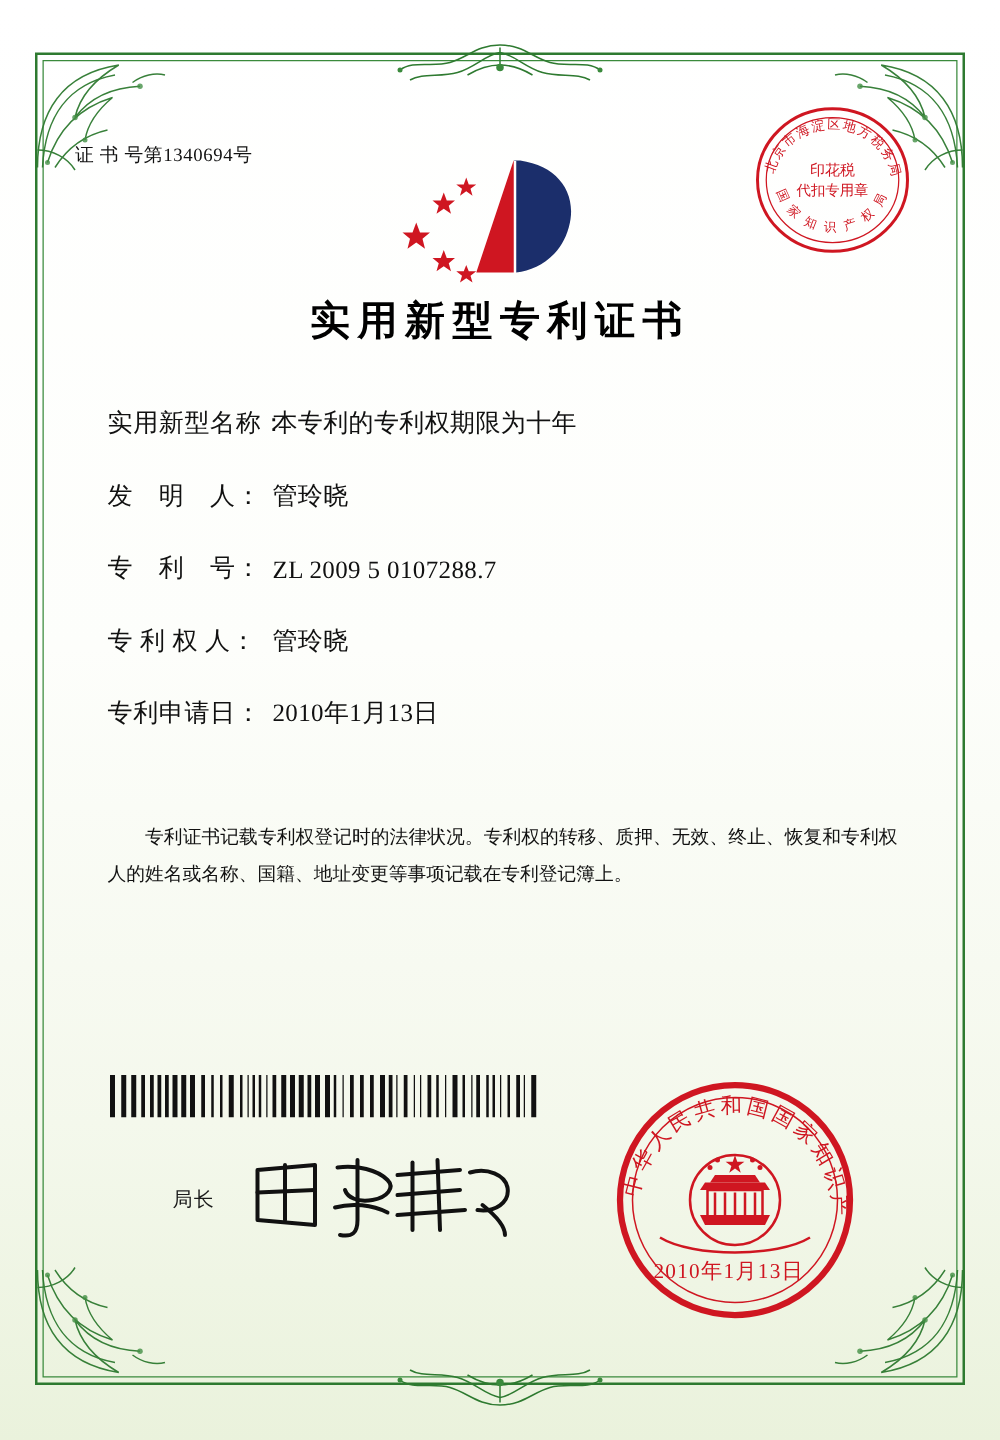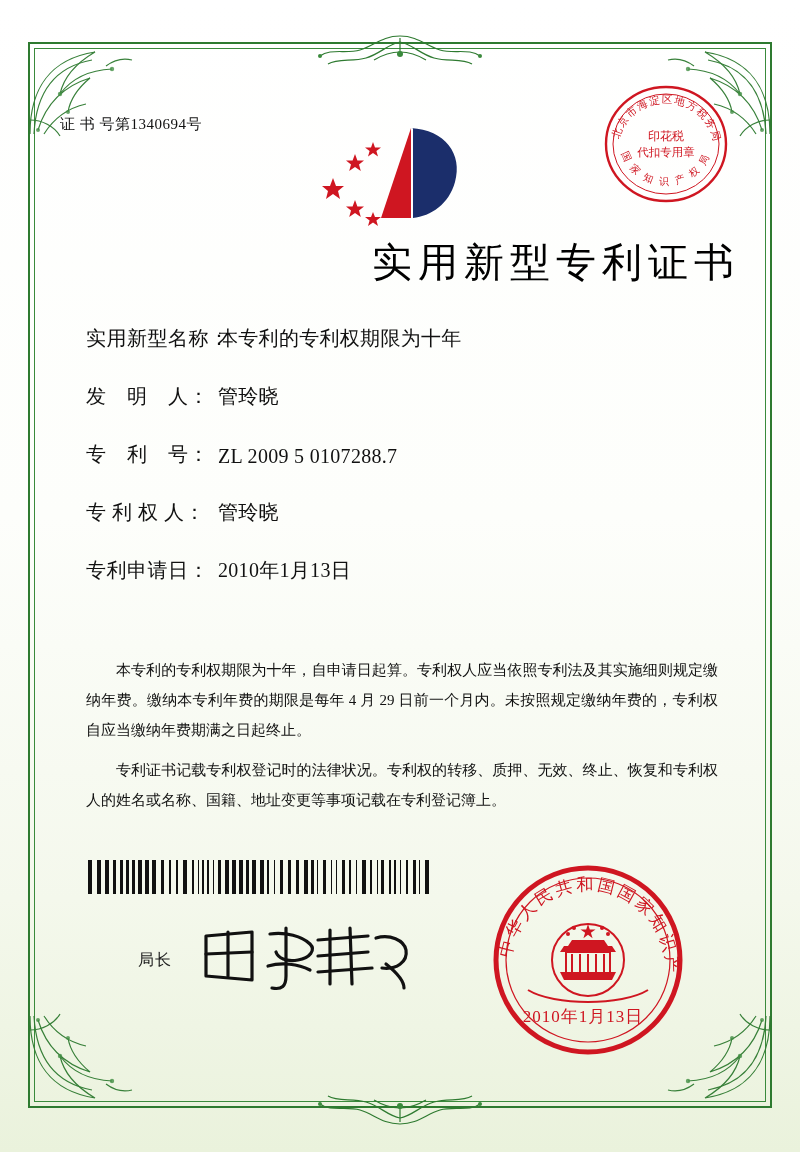--- a/index.html
+++ b/index.html
@@ -109,23 +109,23 @@
     width: 132px;
     height: 128px;
   }
   .seal-top svg { width: 100%; height: 100%; display: block; }
 
   .title {
     position: absolute;
     left: 0;
     right: 0;
     top: 165px;
-    text-align: right;
-    font-size: 40px;
-    font-weight: normal;
+    text-align: center;
+    font-size: 32px;
+    font-weight: bold;
     letter-spacing: 6px;
     color: #000;
     font-family: "DejaVu Serif", "Liberation Serif", serif;
   }
 
   .fields {
     position: absolute;
     left: 26px;
     right: 20px;
     top: 255px;
@@ -405,21 +405,20 @@
         <span class="field-label">专 利 权 人：</span>
         <span class="field-value">管玲晓</span>
       </div>
       <div class="field">
         <span class="field-label">专利申请日：</span>
         <span class="field-value">2010年1月13日</span>
       </div>
     </div>
 
     <div class="paragraphs">
-      <p>本专利的专利权期限为十年，自申请日起算。专利权人应当依照专利法及其实施细则规定缴纳年费。缴纳本专利年费的期限是每年 4 月 29 日前一个月内。未按照规定缴纳年费的，专利权自应当缴纳年费期满之日起终止。</p>
       <p>专利证书记载专利权登记时的法律状况。专利权的转移、质押、无效、终止、恢复和专利权人的姓名或名称、国籍、地址变更等事项记载在专利登记簿上。</p>
     </div>
 
     <div class="barcode">
         <i style="width: 4px;"></i>
         <i style="width: 3px; background: transparent;"></i>
         <i style="width: 4px;"></i>
         <i style="width: 2px; background: transparent;"></i>
         <i style="width: 4px;"></i>
         <i style="width: 2px; background: transparent;"></i>

